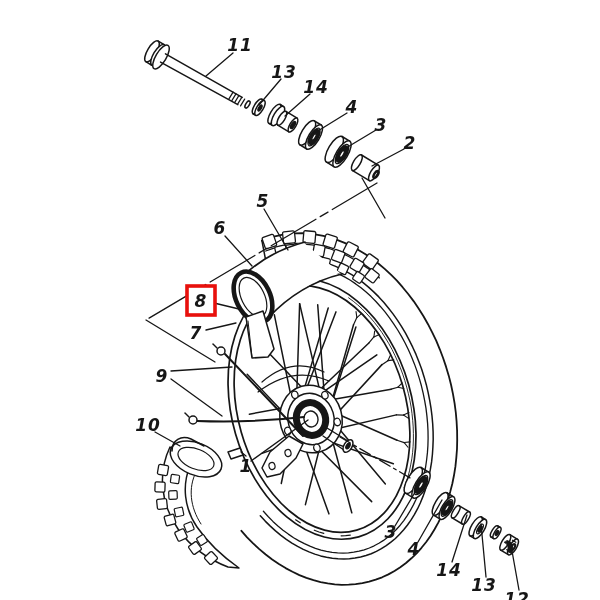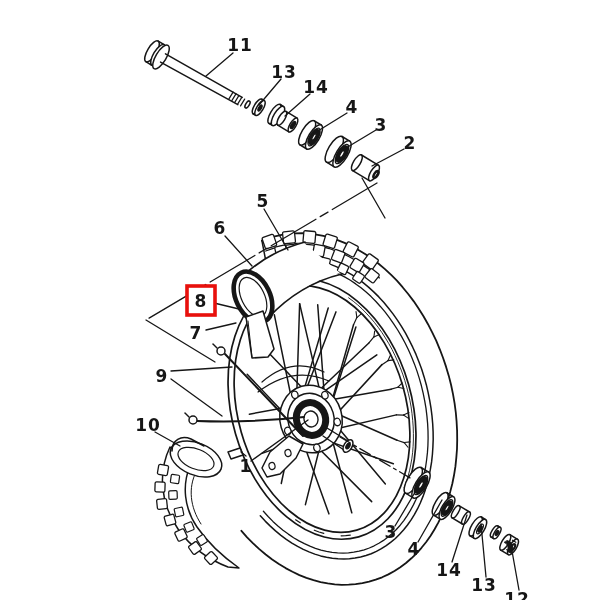--- a/index.html
+++ b/index.html
@@ -1,17 +1,17 @@
 <!DOCTYPE html>
 <html><head>
 <meta charset="utf-8">
 <style>
   html,body{margin:0;padding:0;background:#fff;}
   .stage{position:relative;width:554px;height:600px;background:#fff;overflow:hidden;
-         font-family:"DejaVu Sans","Liberation Sans",sans-serif;}
+         font-family:"DejaVu Sans","Liberation Sans",sans-serif;font-style:italic;}
   svg{position:absolute;left:0;top:0;}
   svg text{font-family:"DejaVu Sans","Liberation Sans",sans-serif;font-weight:bold;}
 </style>
 </head>
 <body>
 
 <div class="stage">
   <svg id="diagram-svg" width="600" height="600" viewBox="0 0 600 600">
       <g>
         <ellipse cx="322" cy="409" rx="90" ry="133" fill="none" stroke="#161616" stroke-width="1.7" transform="rotate(-16 322 409)"></ellipse>

